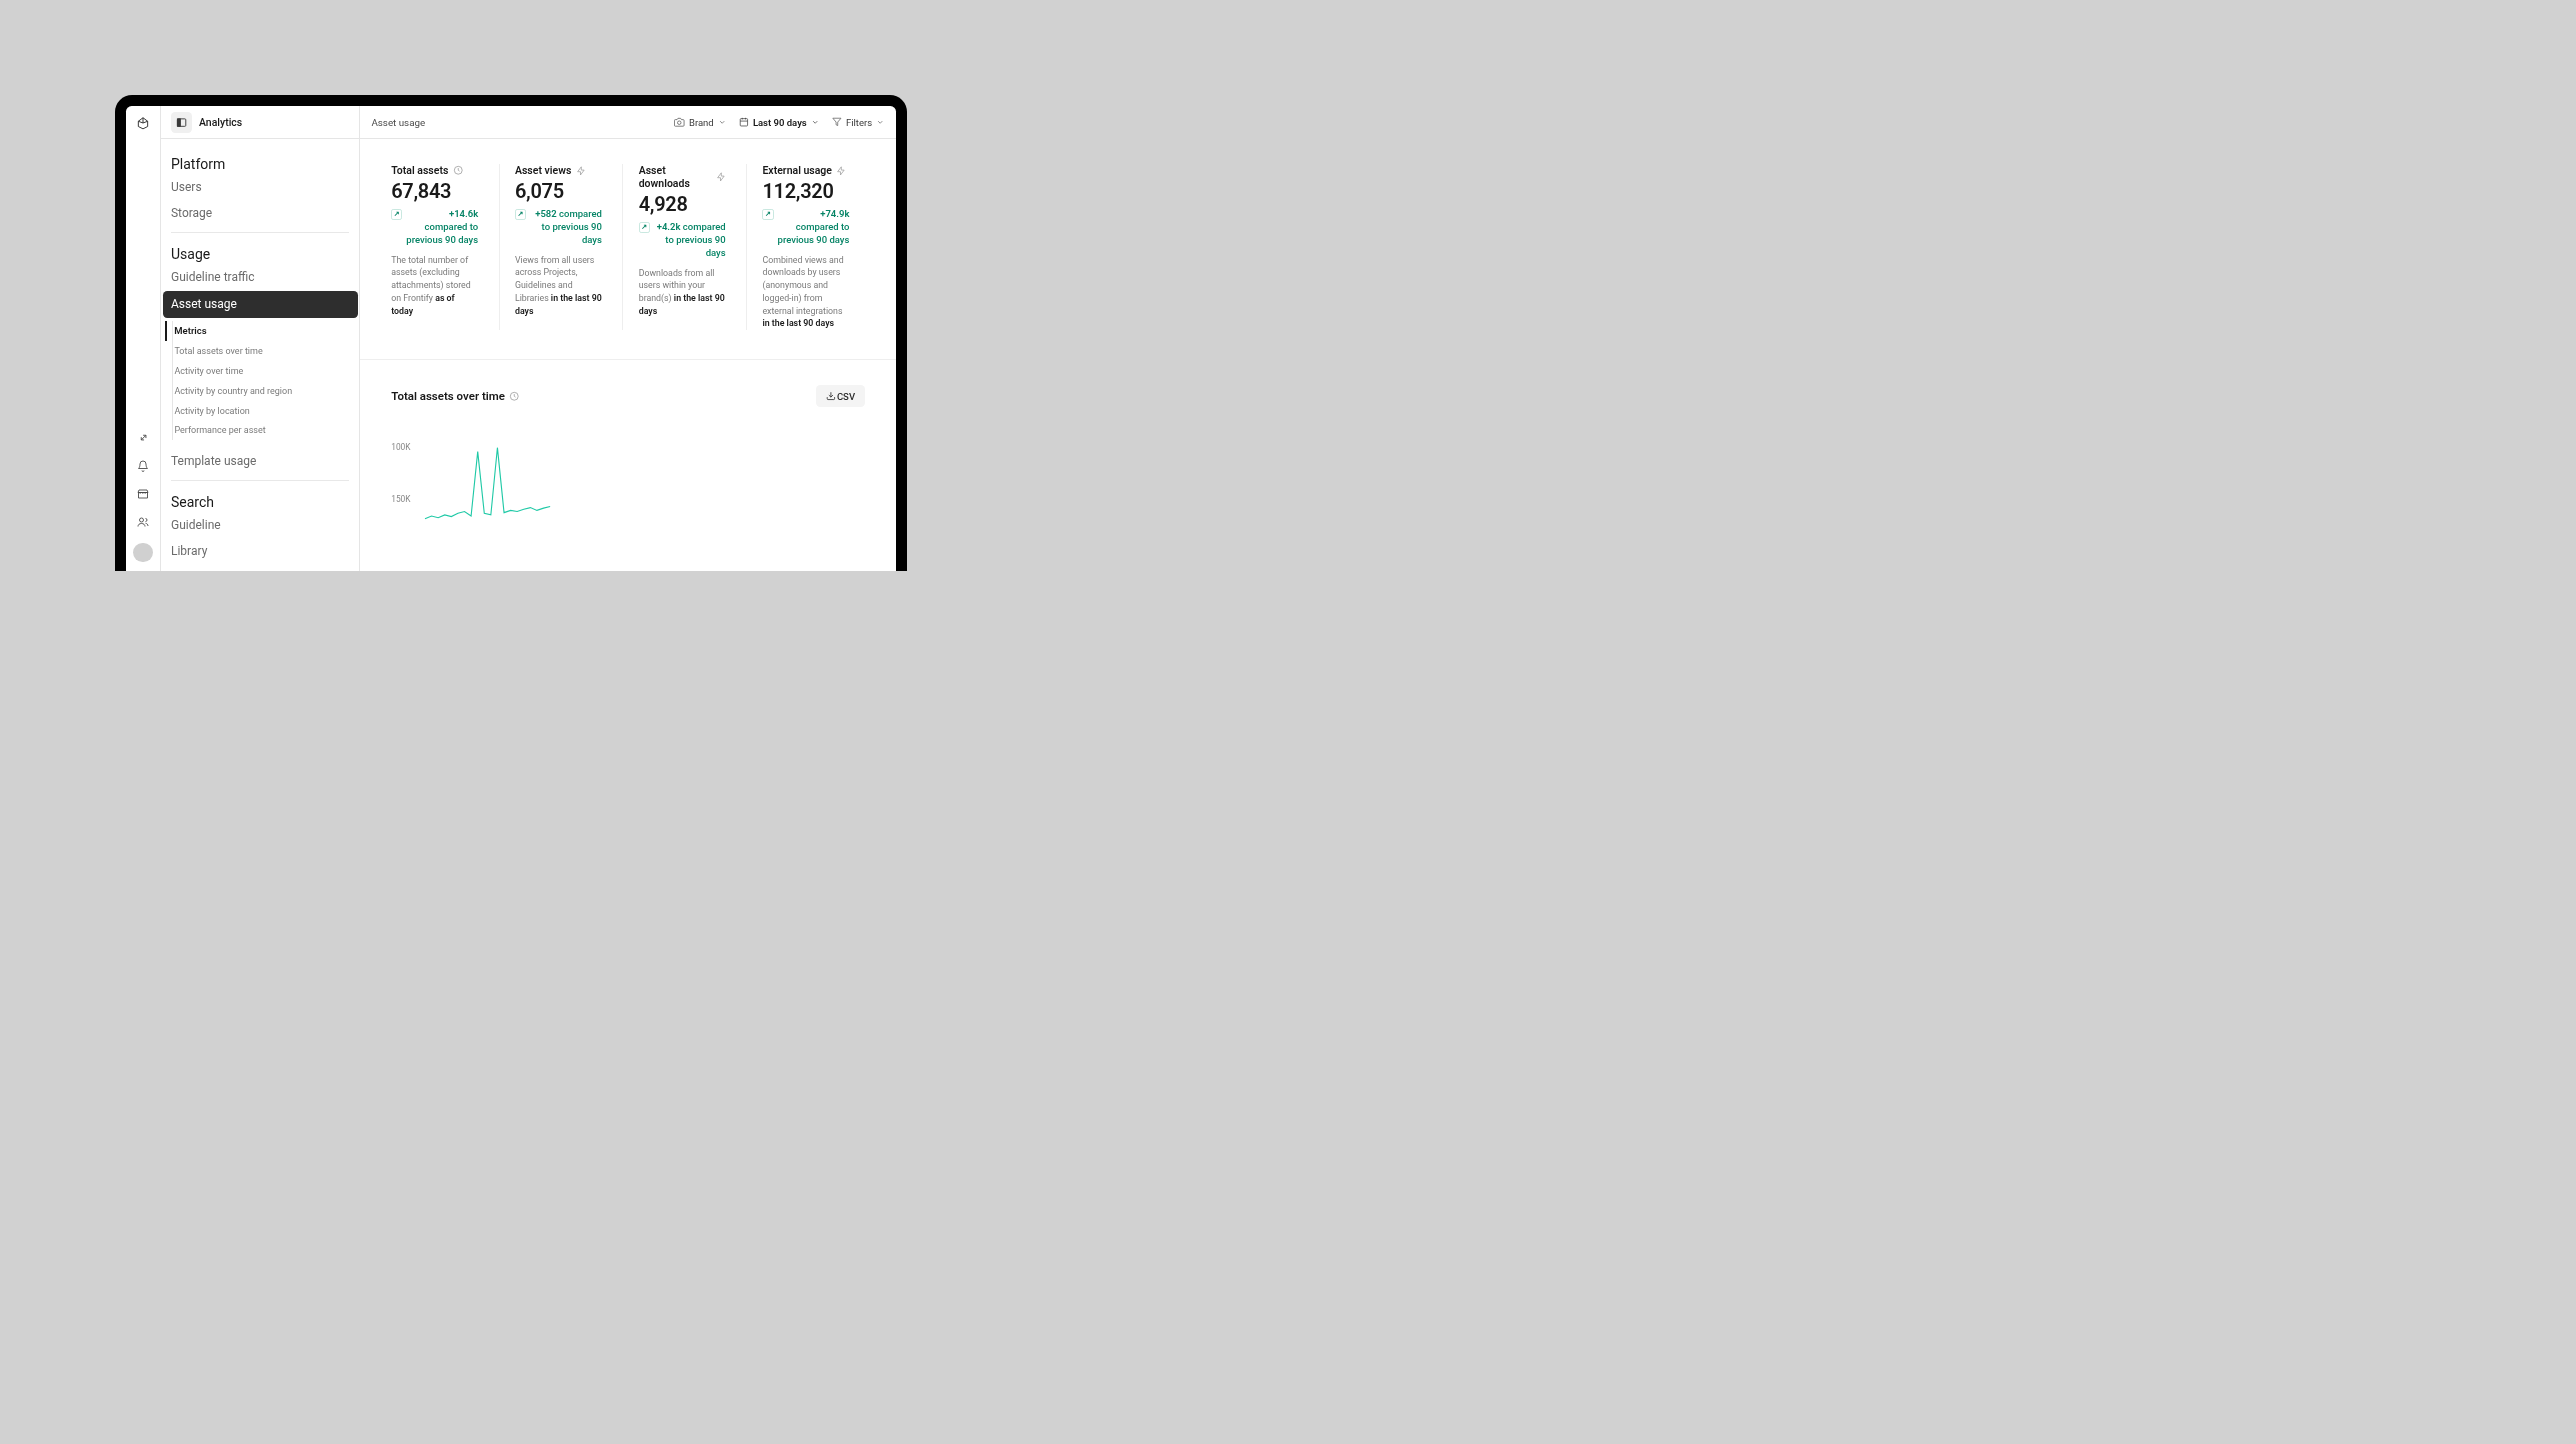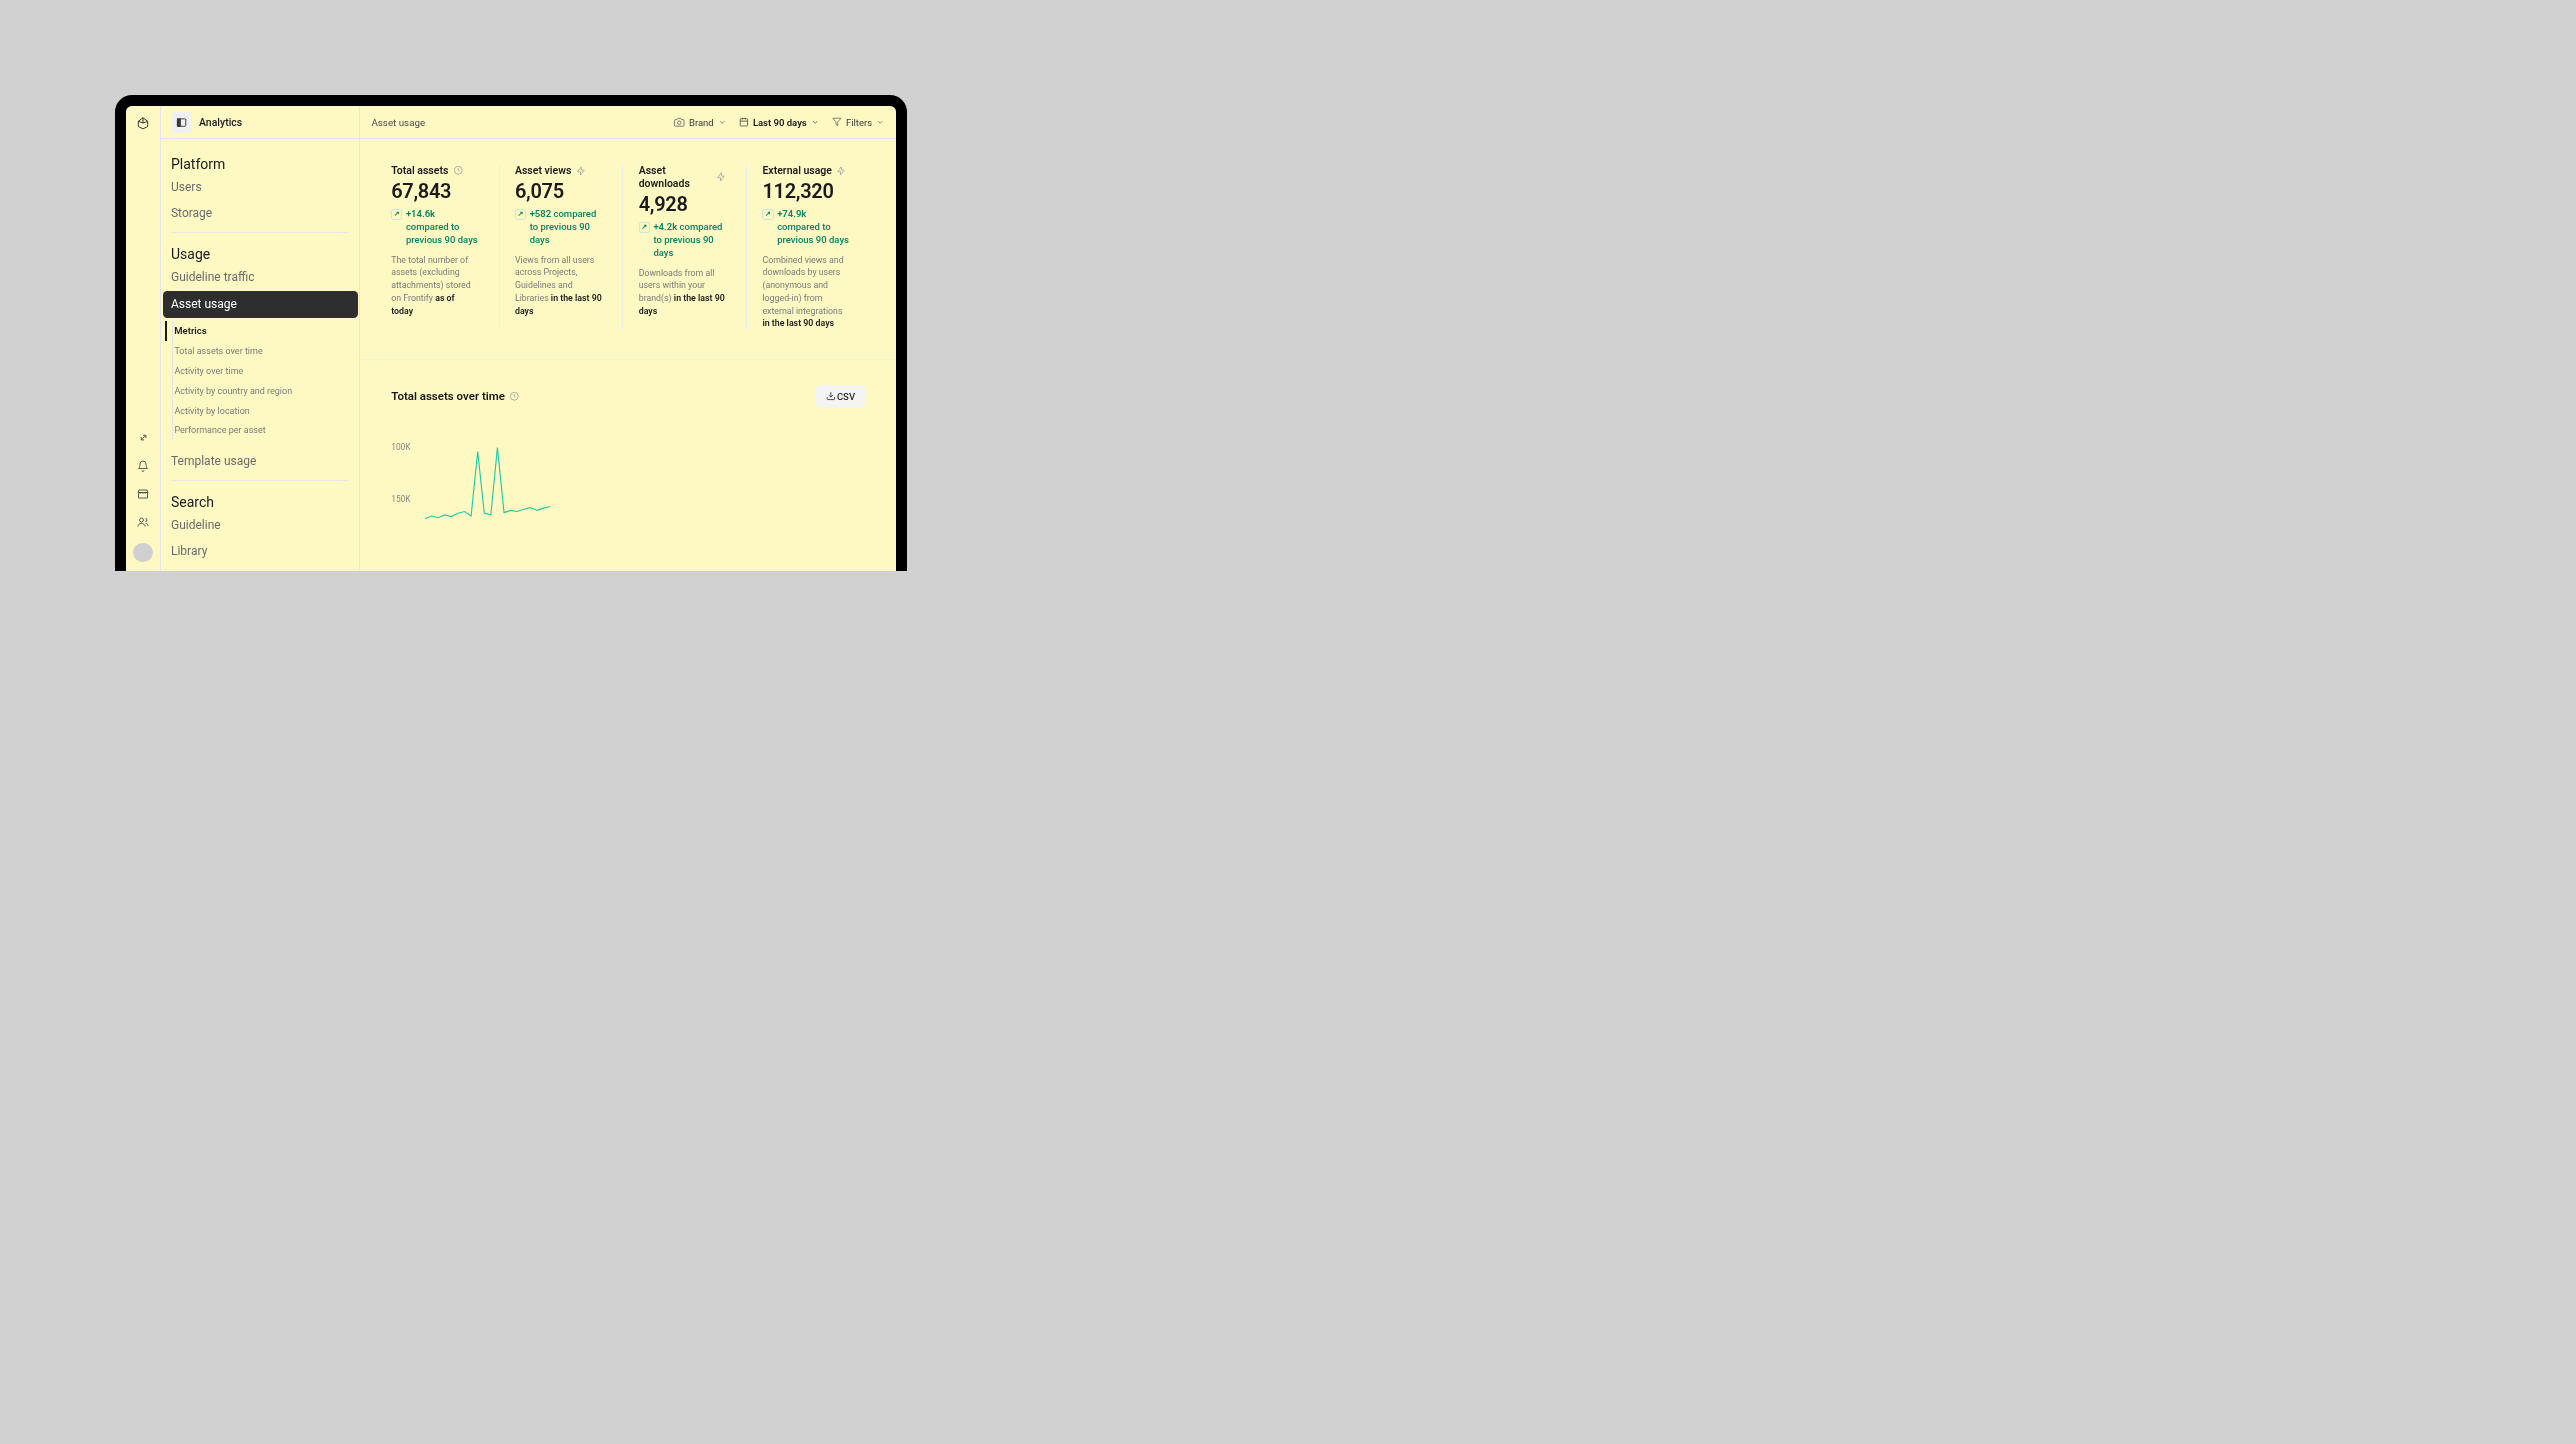--- a/index.html
+++ b/index.html
@@ -15,21 +15,21 @@
   position: absolute;
   top: 95px;
   left: 115px;
   width: 792px;
   height: 477px;
   background: #000;
   border-radius: 17px 17px 0 0;
   padding: 11.2px 11.2px 0 11.2px;
 }
 .screen {
-  background: #fef9c3;
+  background: #ffffff;
   width: 100%;
   height: 100%;
   border-radius: 5.6px 5.6px 0 0;
   display: flex;
   overflow: hidden;
 }
 .rail {
   width: 35px;
   border-right: 0.7px solid #e5e5e5;
   display: flex;
@@ -116,21 +116,21 @@
   margin-top: 5.6px;
   font-size: 9.5px; font-weight: 600;
   color: #068466;
   display: flex; align-items: flex-start; gap: 3.5px;
 }
 .metric-delta .arrow-box {
   width: 11.2px; height: 11.2px; border: 0.7px solid #c9e8e0; border-radius: 2.1px;
   display: inline-flex; align-items: center; justify-content: center;
   font-size: 7px; color: #068466; flex-shrink: 0; margin-top: 0.7px;
 }
-.metric-delta-text { line-height: 1.35; }
+.metric-delta-text { line-height: 1.35; text-align: right; }
 .metric-delta-text .nonbold { font-weight: 500; }
 .metric-desc { margin-top: 7px; font-size: 8.8px; color: #7a7a7a; line-height: 1.45; }
 .metric-desc strong { color: #1a1a1a; font-weight: 600; }
 .chart-section { padding: 25px 31px 0 31px; }
 .chart-header { display: flex; align-items: center; }
 .chart-title { font-size: 11.5px; font-weight: 600; color: #1a1a1a; display: flex; align-items: center; gap: 4.2px; }
 .csv-btn {
   margin-left: auto;
   display: flex; align-items: center; gap: 1px;
   background: #f4f4f4; border-radius: 4.2px;

